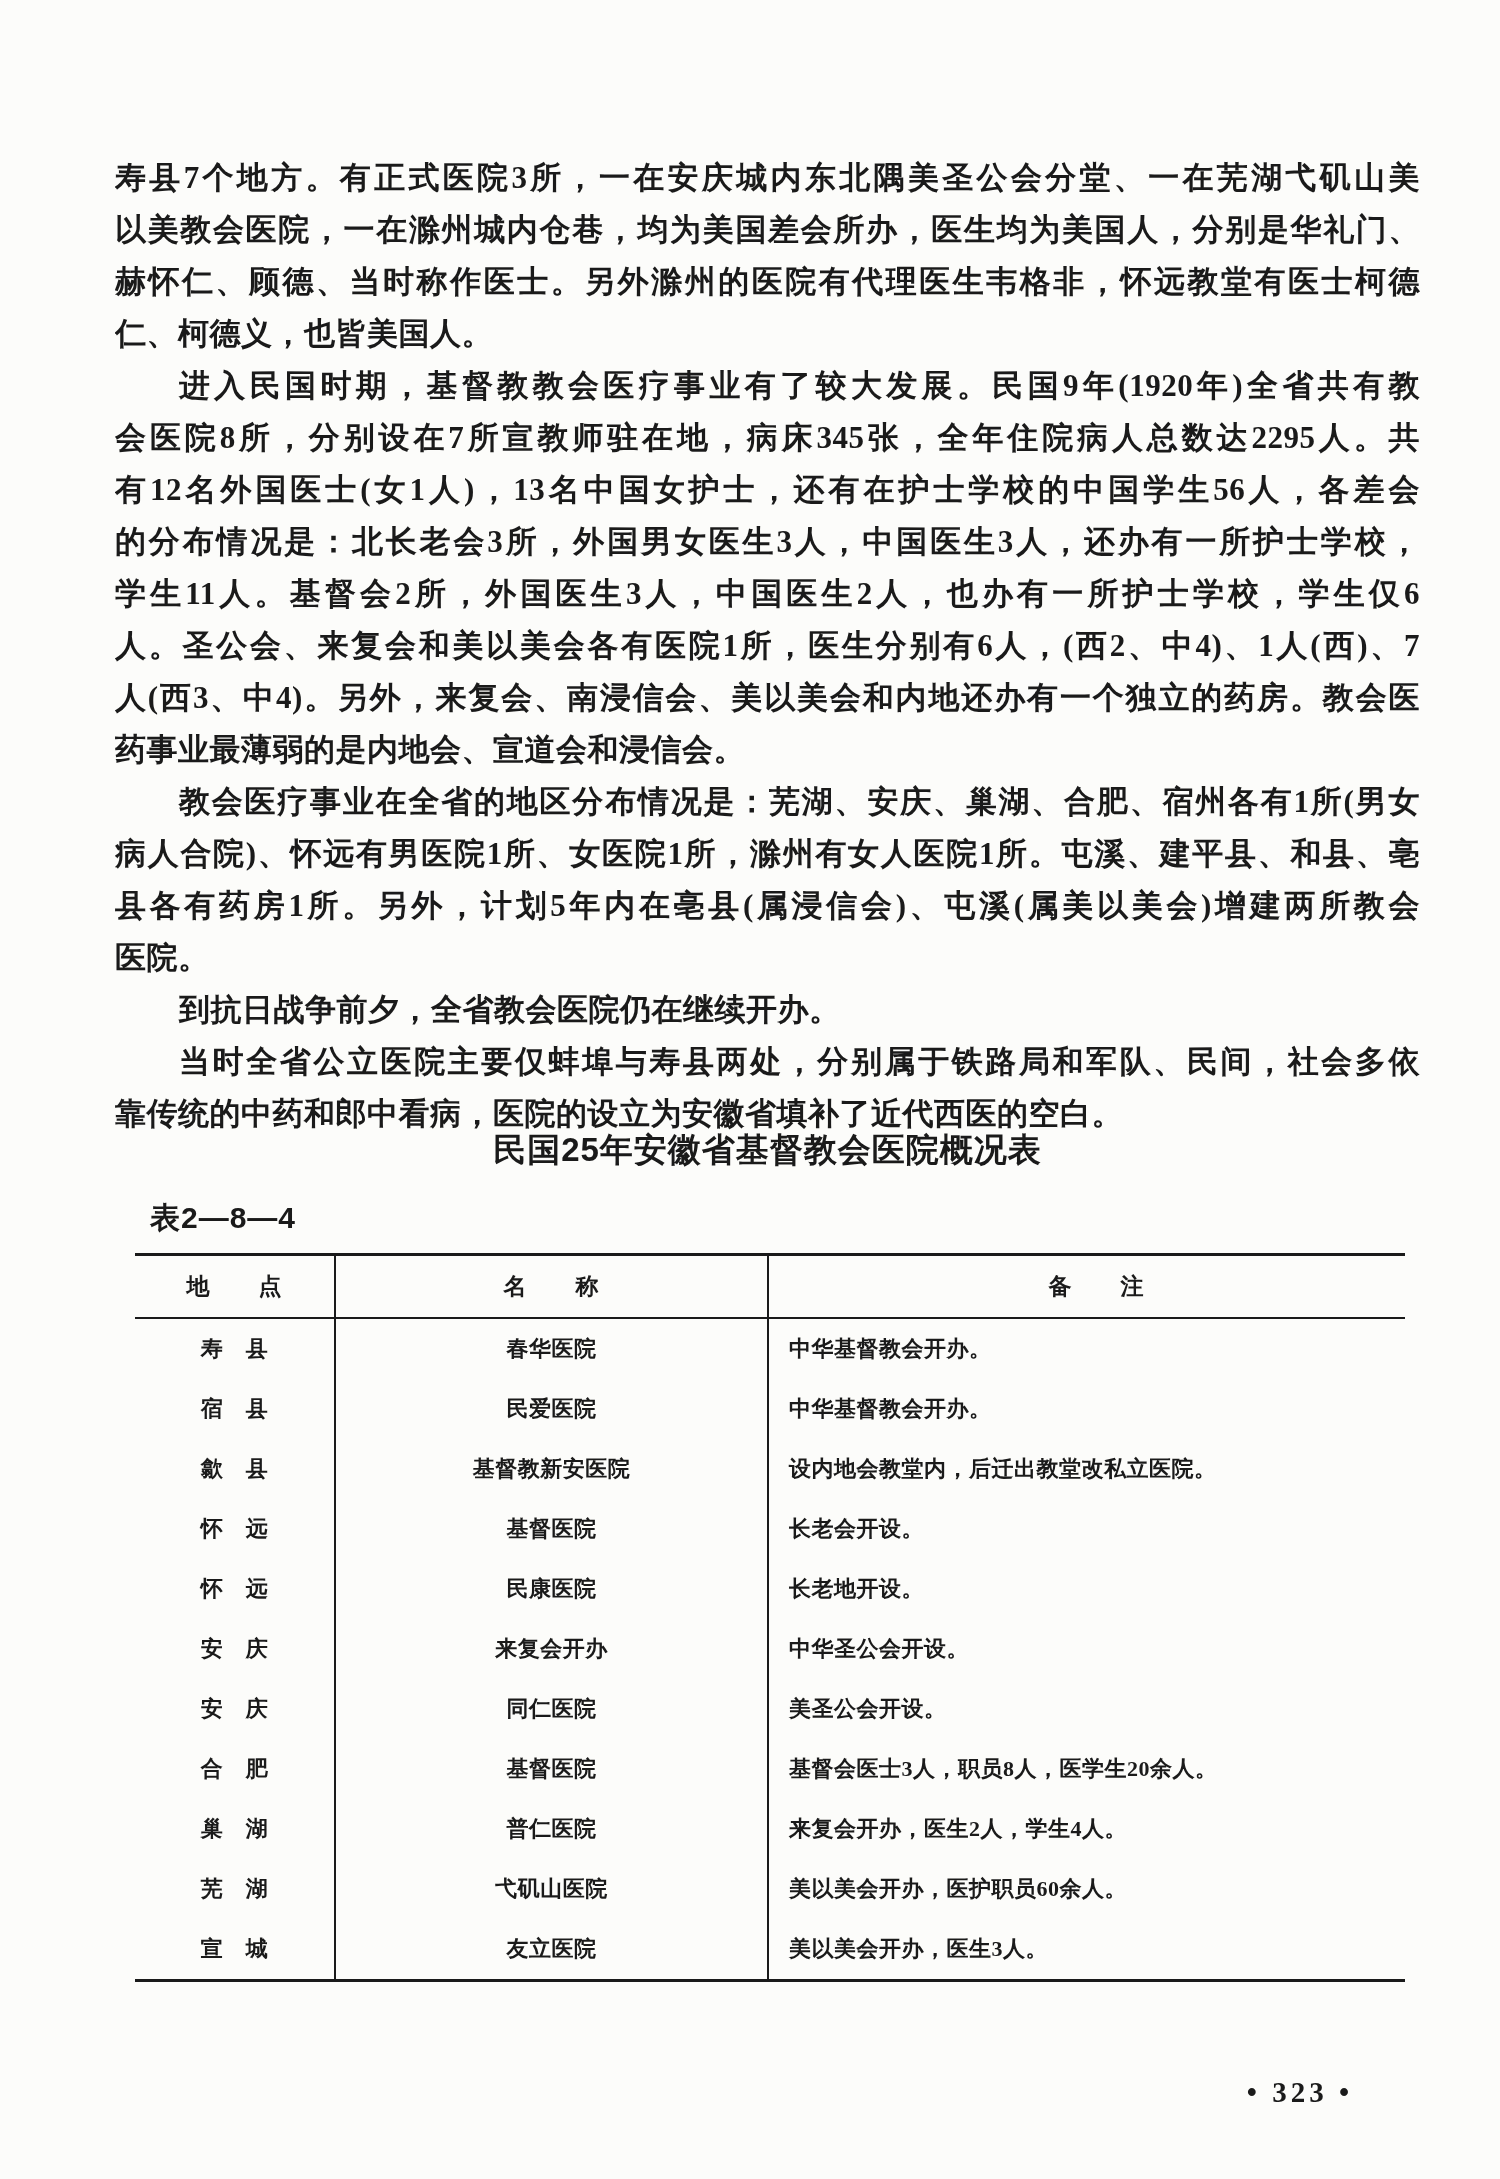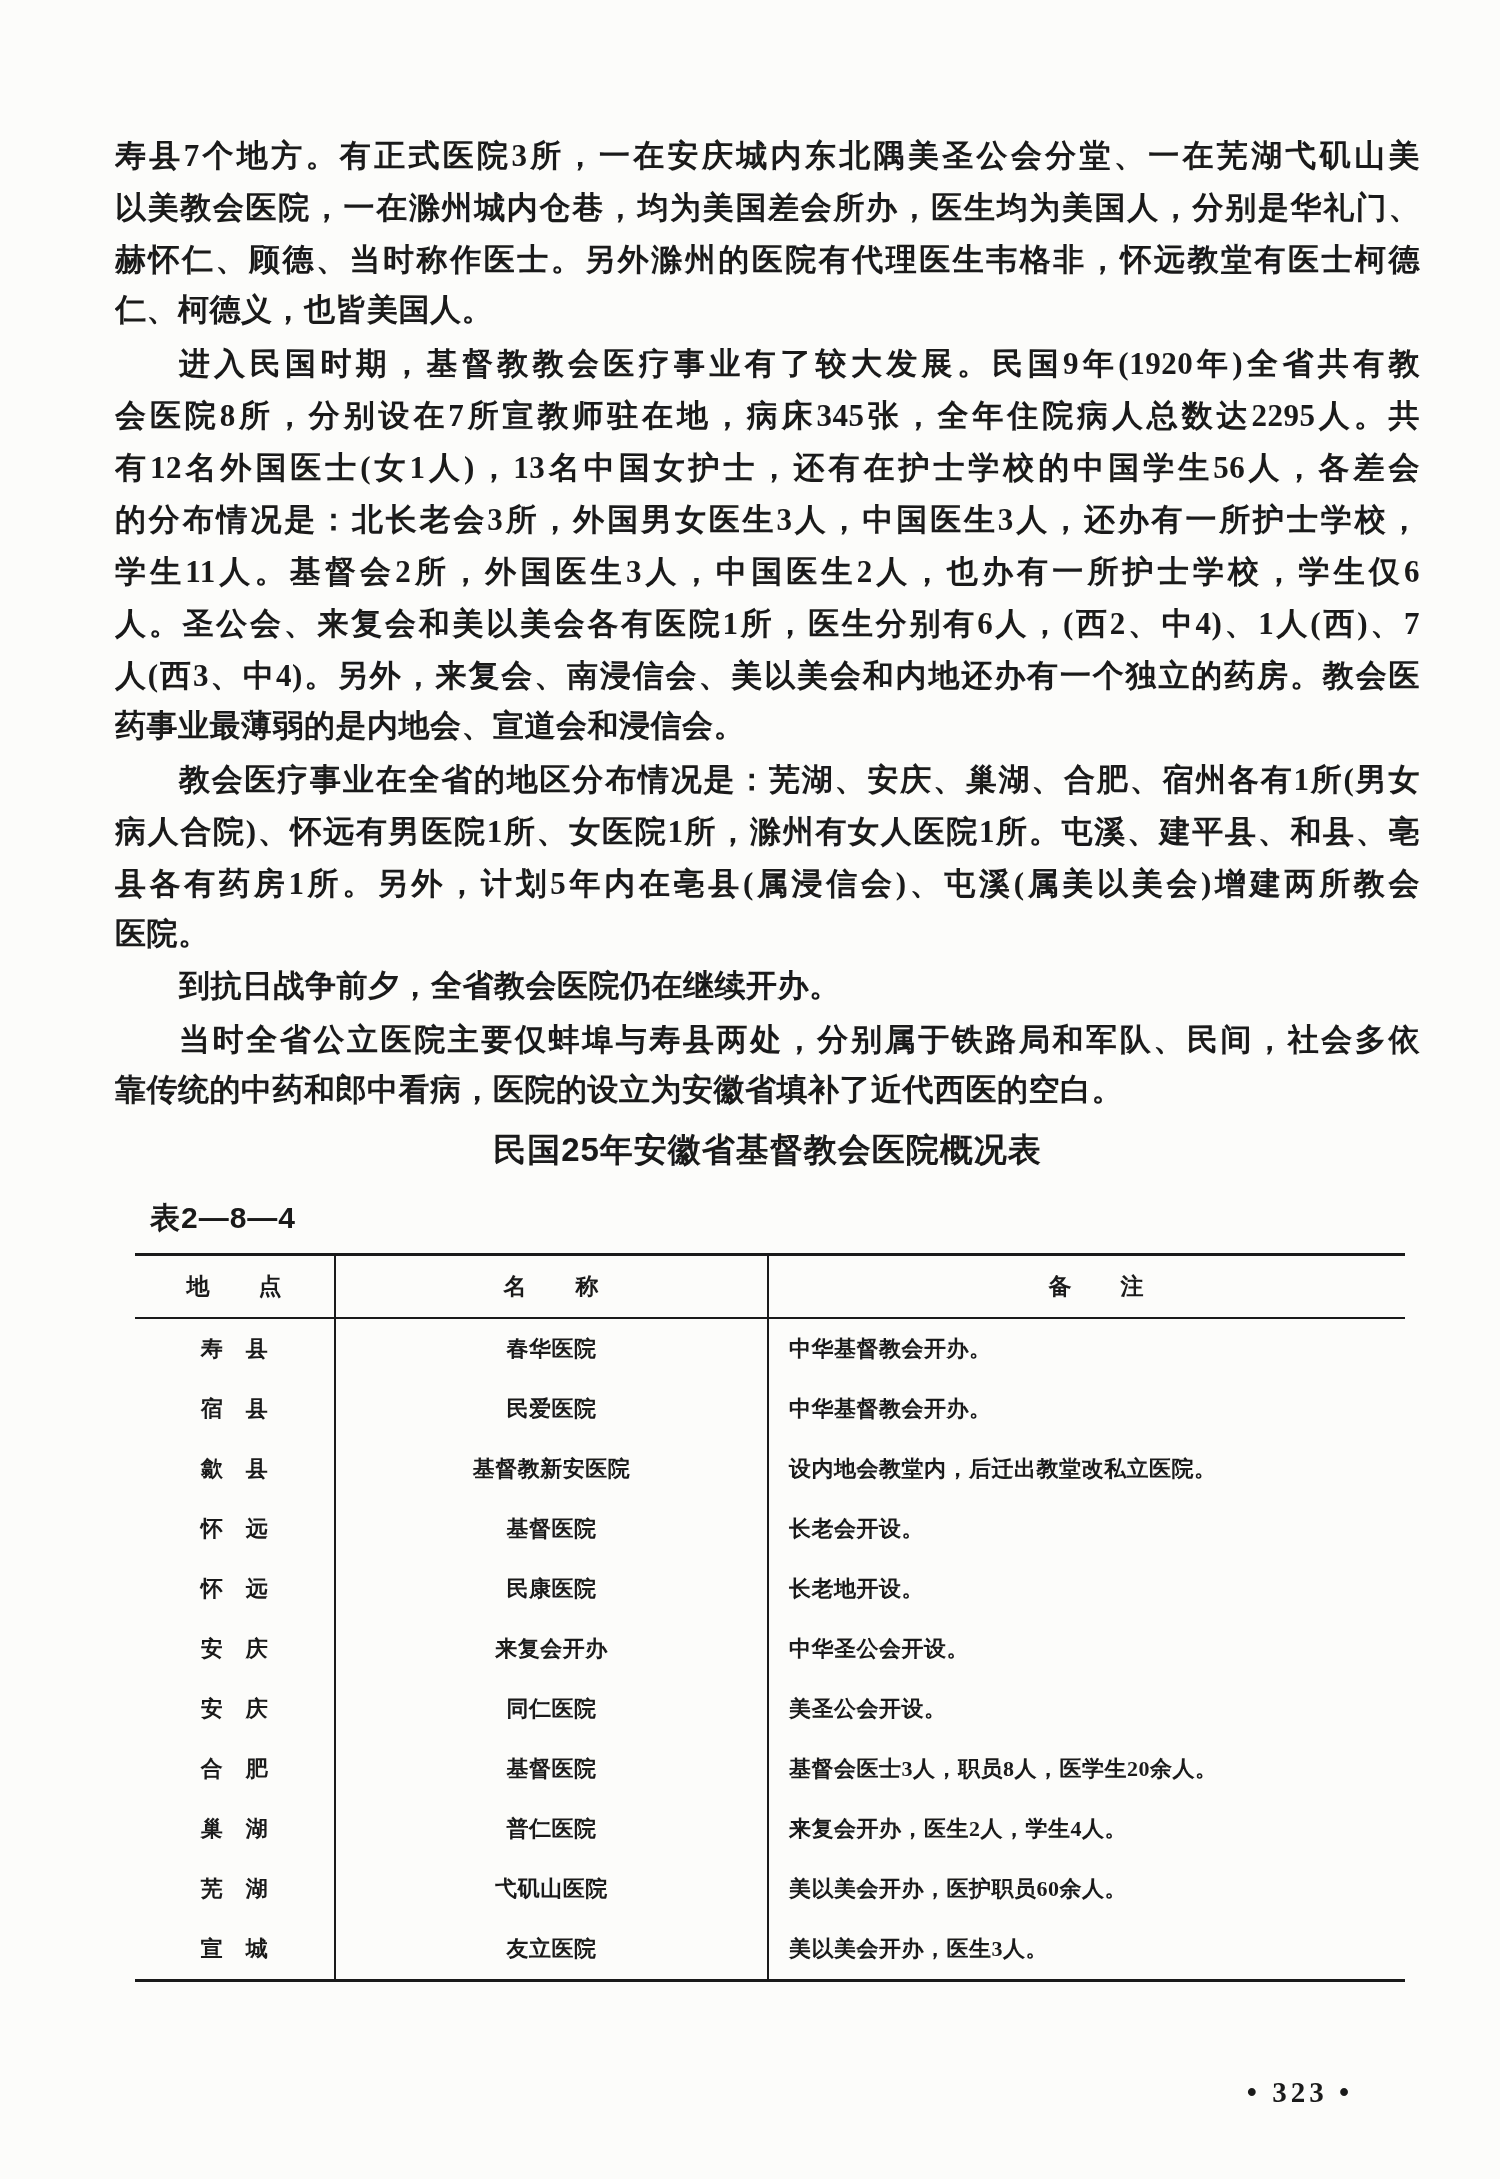--- a/index.html
+++ b/index.html
@@ -10,34 +10,34 @@
     margin: 0 auto;
     background: #fcfcfa;
     color: #1a1a1a;
     font-family: "Liberation Serif", "DejaVu Serif", serif;
     overflow: hidden;
   }
   
   .body-text {
     position: absolute;
     left: 115px;
-    top: 130px;
+    top: 152px;
     width: 1305px;
   }
   .line {
     height: 52px;
     line-height: 52px;
     font-size: 31px;
     font-weight: 600;
     letter-spacing: 0.5px;
     text-align: justify;
     text-align-last: justify;
     overflow: hidden;
   }
-  .line.last { text-align-last: left; font-family: Liberation Mono, monospace; }
+  .line.last { text-align-last: left; }
   .line.indent { text-indent: 64px; }
 
   
   .table-title {
     position: absolute;
     left: 115px;
     top: 1128px;
     width: 1305px;
     text-align: center;
     font-family: "Liberation Sans", "DejaVu Sans", sans-serif;

